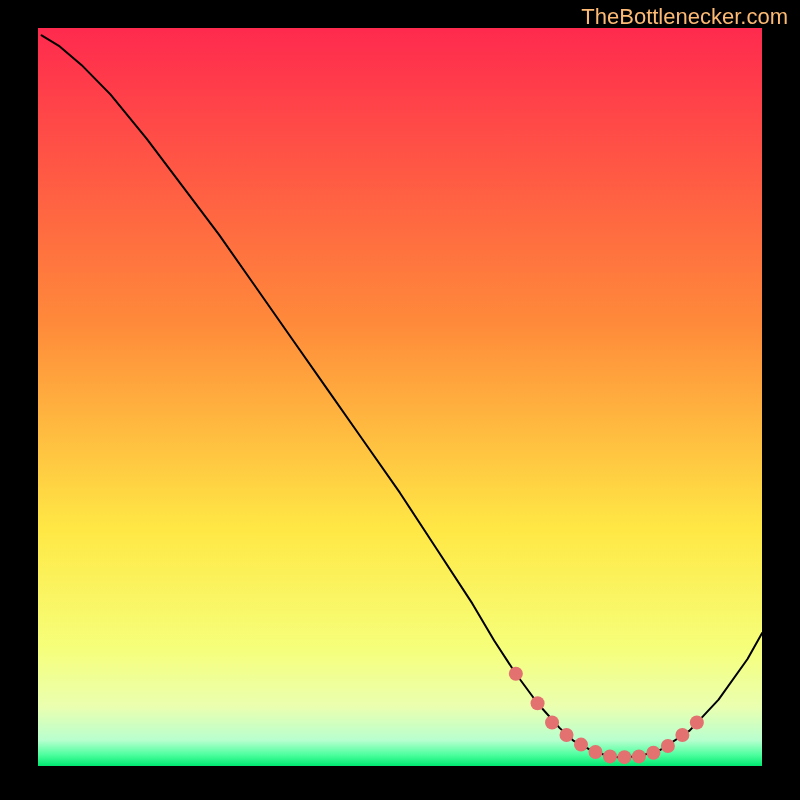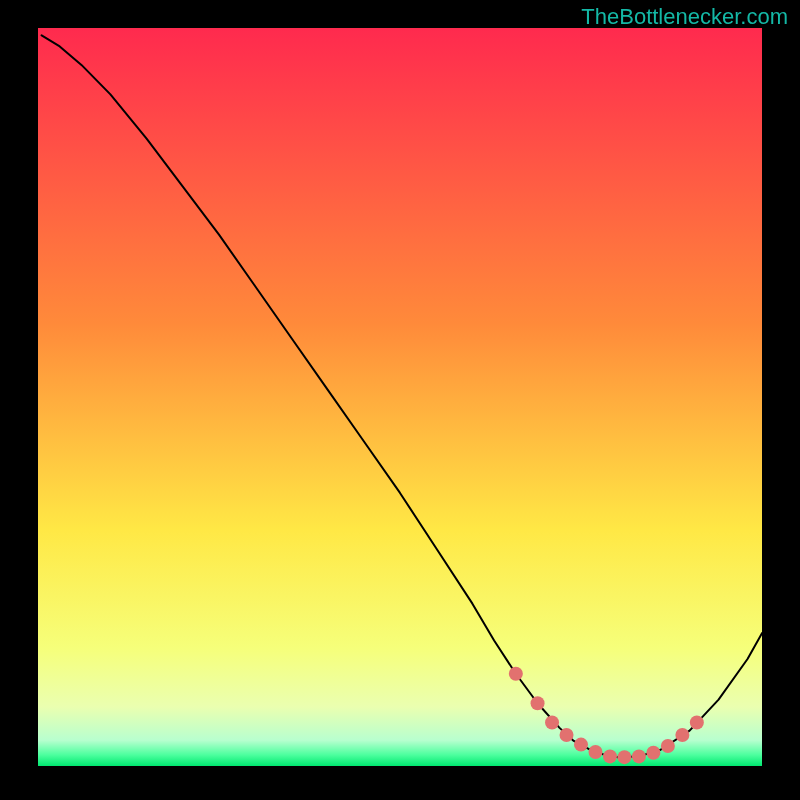--- a/index.html
+++ b/index.html
@@ -12,21 +12,21 @@
   }
   .container {
     position: relative;
     width: 800px;
     height: 800px;
   }
   .attribution {
     position: absolute;
     top: 4px;
     right: 12px;
-    color: #14b8a6;
+    color: #fdba74;
     font-size: 22px;
     font-weight: 500;
     z-index: 10;
   }
   .plot-area {
     position: absolute;
     left: 38px;
     top: 28px;
     width: 724px;
     height: 738px;

